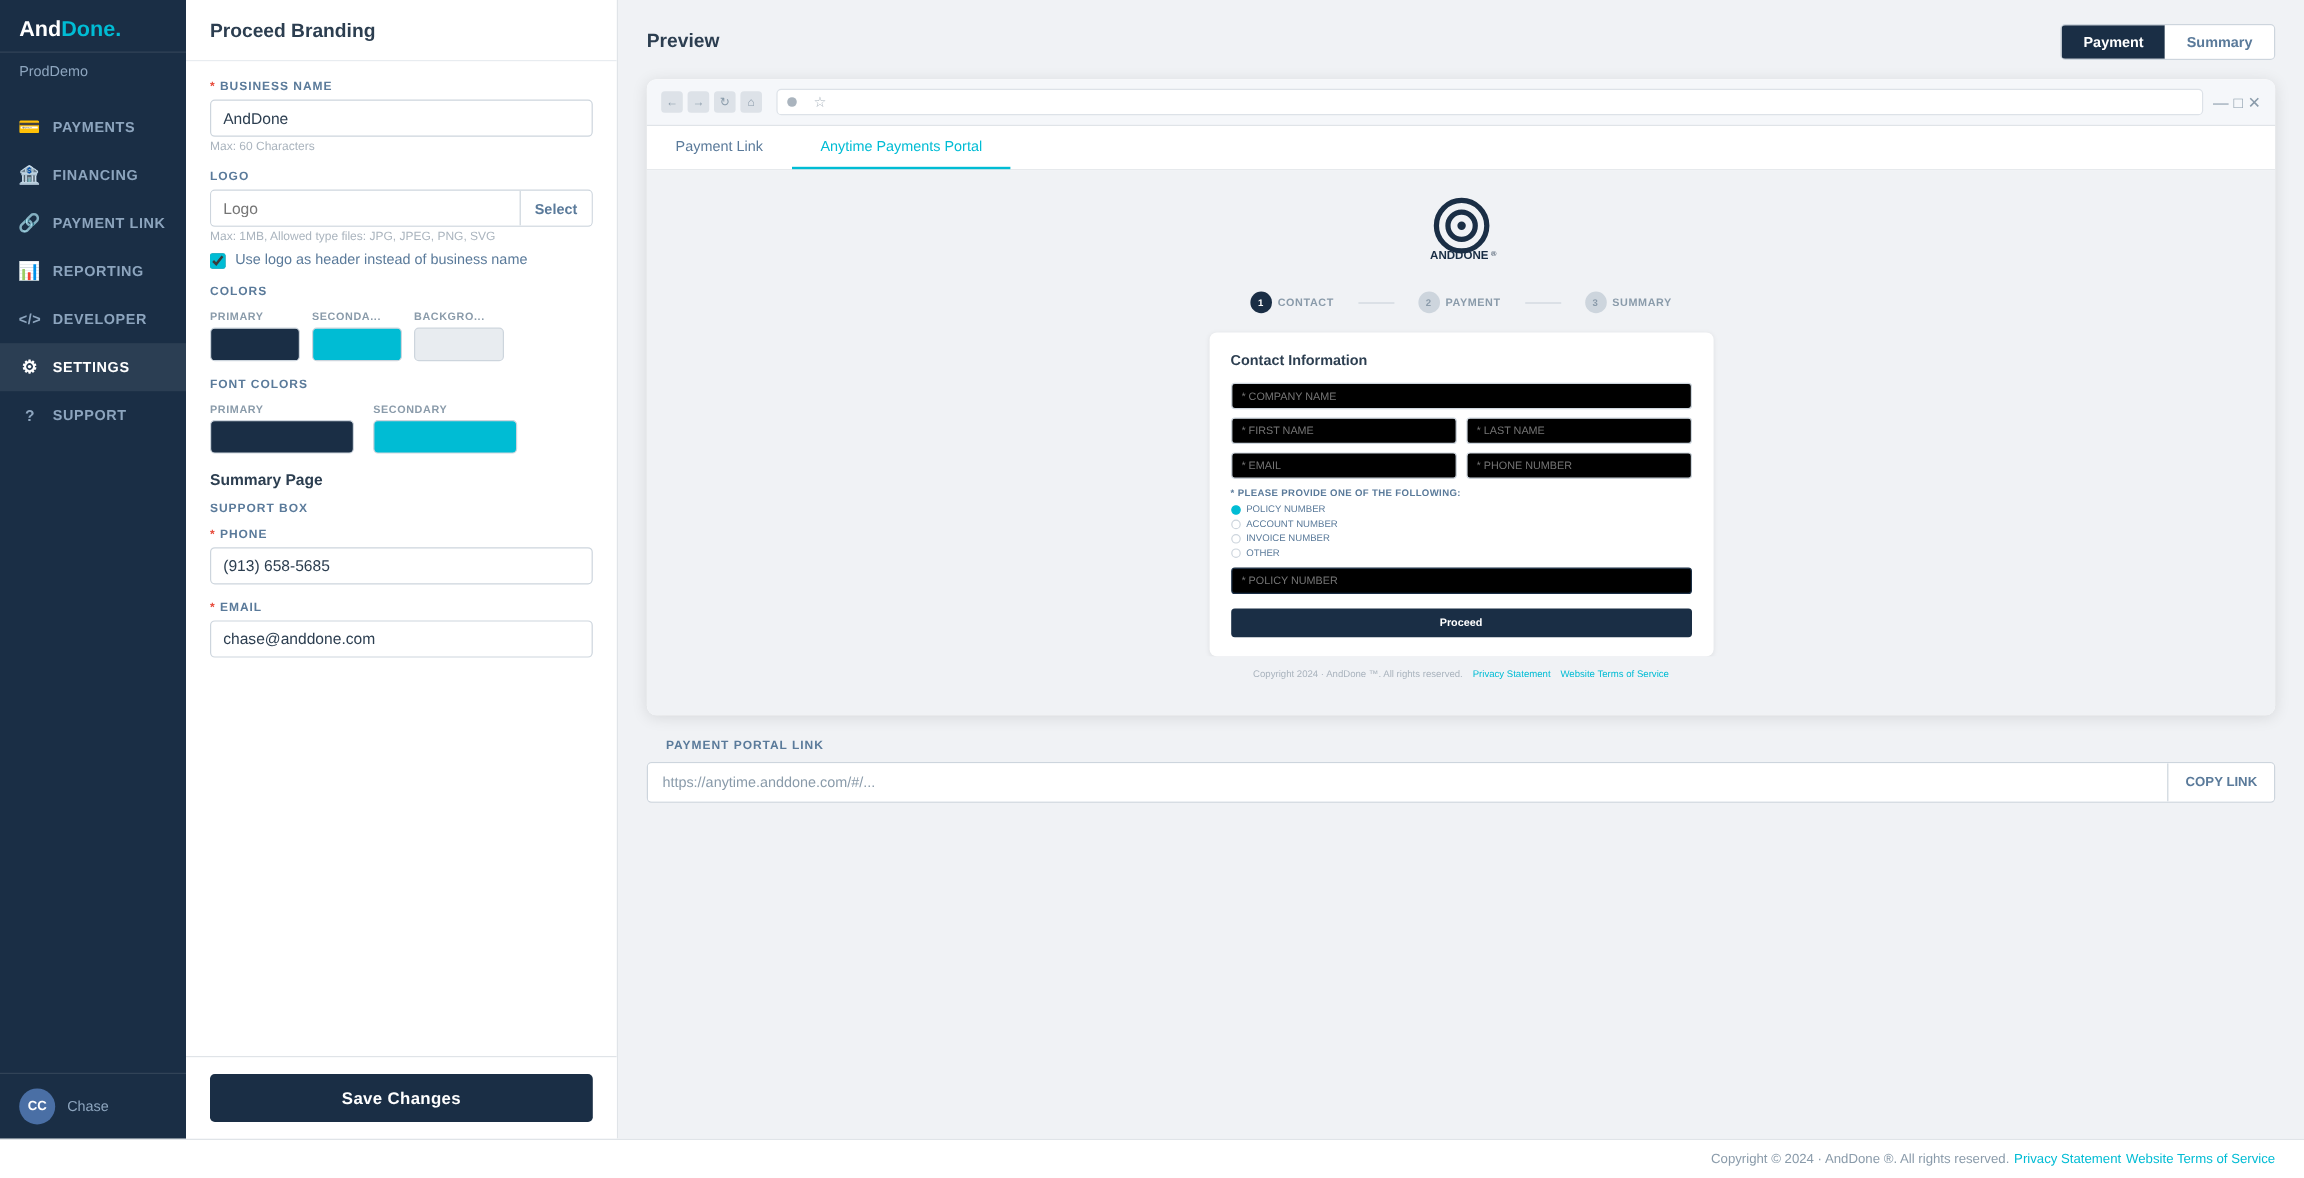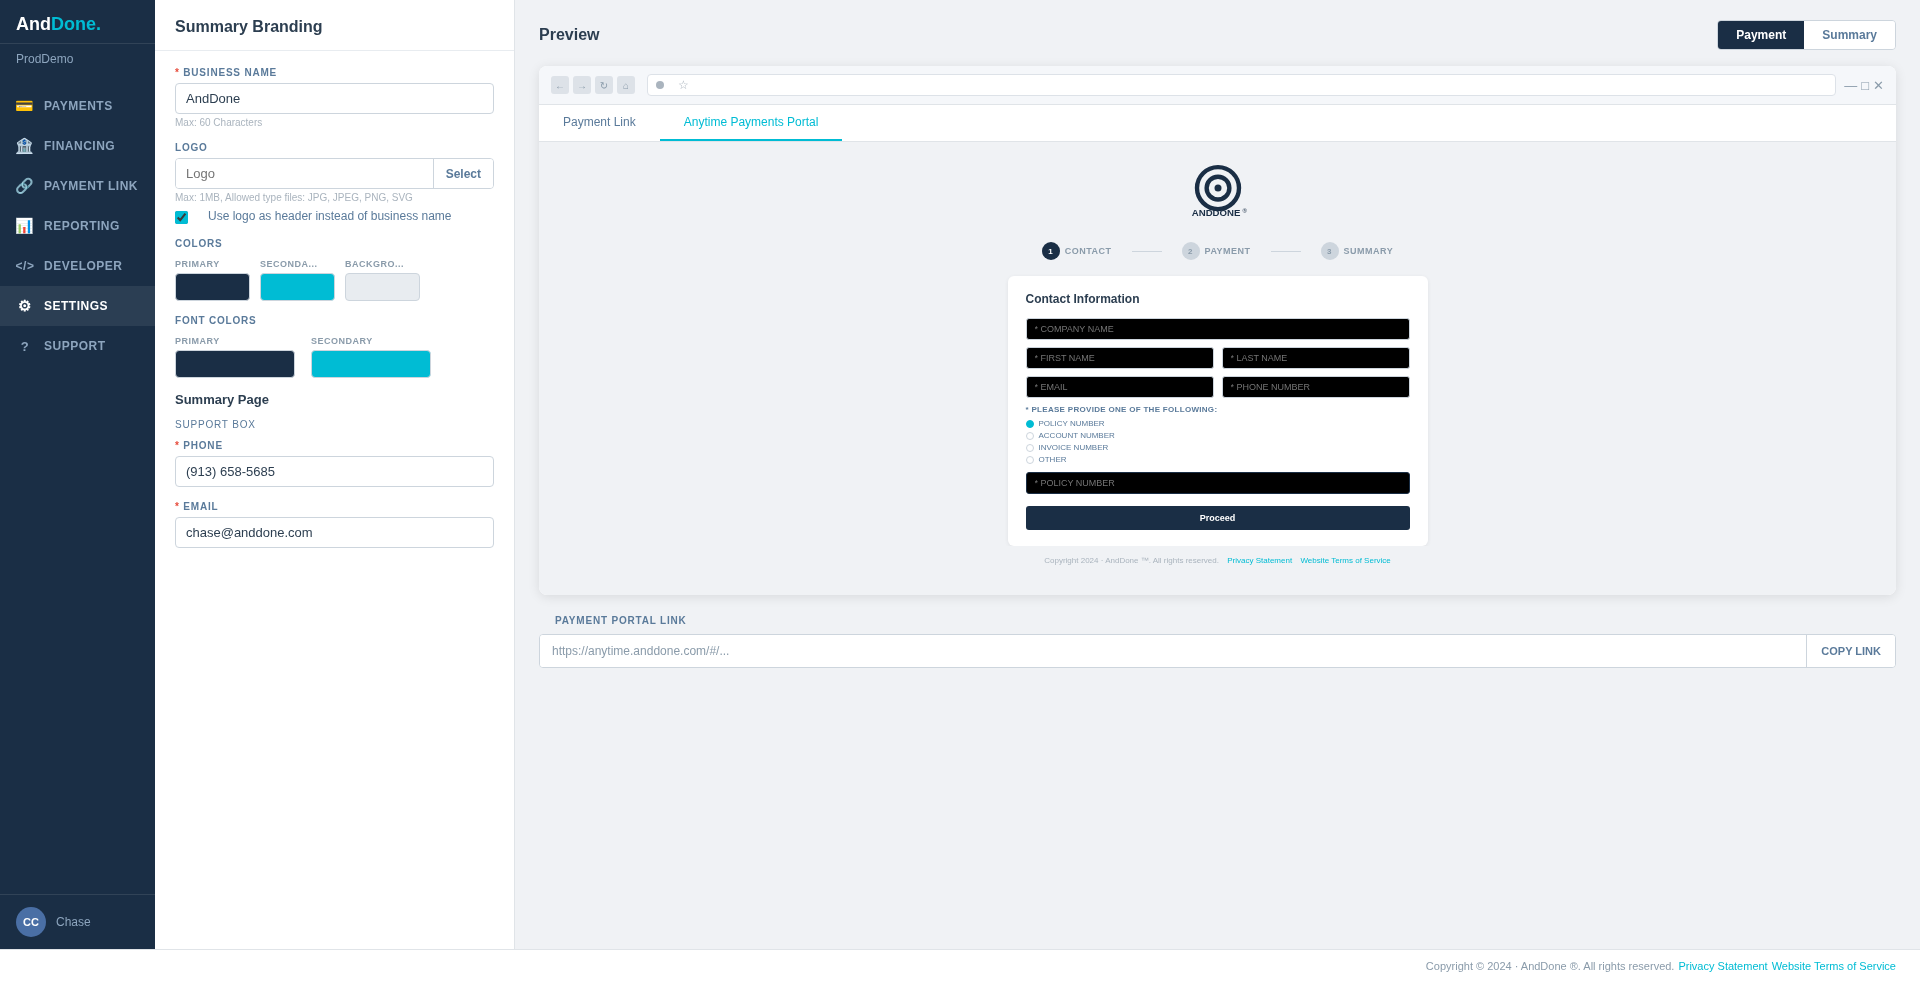--- a/index.html
+++ b/index.html
@@ -133,21 +133,21 @@
       font-size: 12px;
       font-weight: 600;
       color: #5a7a9a;
       cursor: pointer;
     }
 
     
     .checkbox-row {
       display: flex;
       align-items: flex-start;
-      gap: 20px;
+      gap: 8px;
       margin-top: 6px;
     }
     .checkbox-row input[type="checkbox"] {
       margin-top: 2px;
       accent-color: #00bcd4;
     }
     .checkbox-label { font-size: 12px; color: #5a7a9a; }
 
     
     .section-title {
@@ -202,21 +202,21 @@
       color: #2c3e50;
       background: #fff;
       outline: none;
       resize: none;
       height: 60px;
     }
 
     
     .support-box-title {
       font-size: 10px;
-      font-weight: 400;
+      font-weight: 700;
       color: #5a7a9a;
       letter-spacing: 0.8px;
       margin-bottom: 10px;
     }
 
     
     .save-btn-container {
       padding: 14px 20px;
       background: #fff;
       border-top: 1px solid #e0e4e8;
@@ -547,21 +547,21 @@
     <div class="sidebar-footer">
       <div class="avatar-circle">CC</div>
       <span class="footer-name">Chase</span>
     </div>
   </aside>
 
   <div class="main-content">
 
     <div class="left-panel">
       <div class="left-panel-header">
-        <h2>Summary Branding</h2>
+        <h2>Proceed Branding</h2>
       </div>
       <div class="left-panel-body">
 
         <div class="field-group">
           <div class="field-label">
             <span class="required-star">*</span> <span>BUSINESS NAME</span>
           </div>
           <input class="text-input" type="text" value="AndDone" style="">
           <div class="hint-text">Max: 60 Characters</div>
         </div>
@@ -624,20 +624,23 @@
           </div>
           <div class="field-group">
             <div class="field-label">
               <span class="required-star">*</span> <span>EMAIL</span>
             </div>
             <input class="text-input" type="text" value="chase@anddone.com" style="">
           </div>
         </div>
       </div>
 
+      <div class="save-btn-container">
+        <button class="save-btn">Save Changes</button>
+      </div>
     </div>
 
     <div class="right-panel">
       <div class="preview-header">
         <h2 class="preview-title">Preview</h2>
         <div class="preview-tabs">
           <button class="preview-tab active">Payment</button>
           <button class="preview-tab">Summary</button>
         </div>
       </div>

